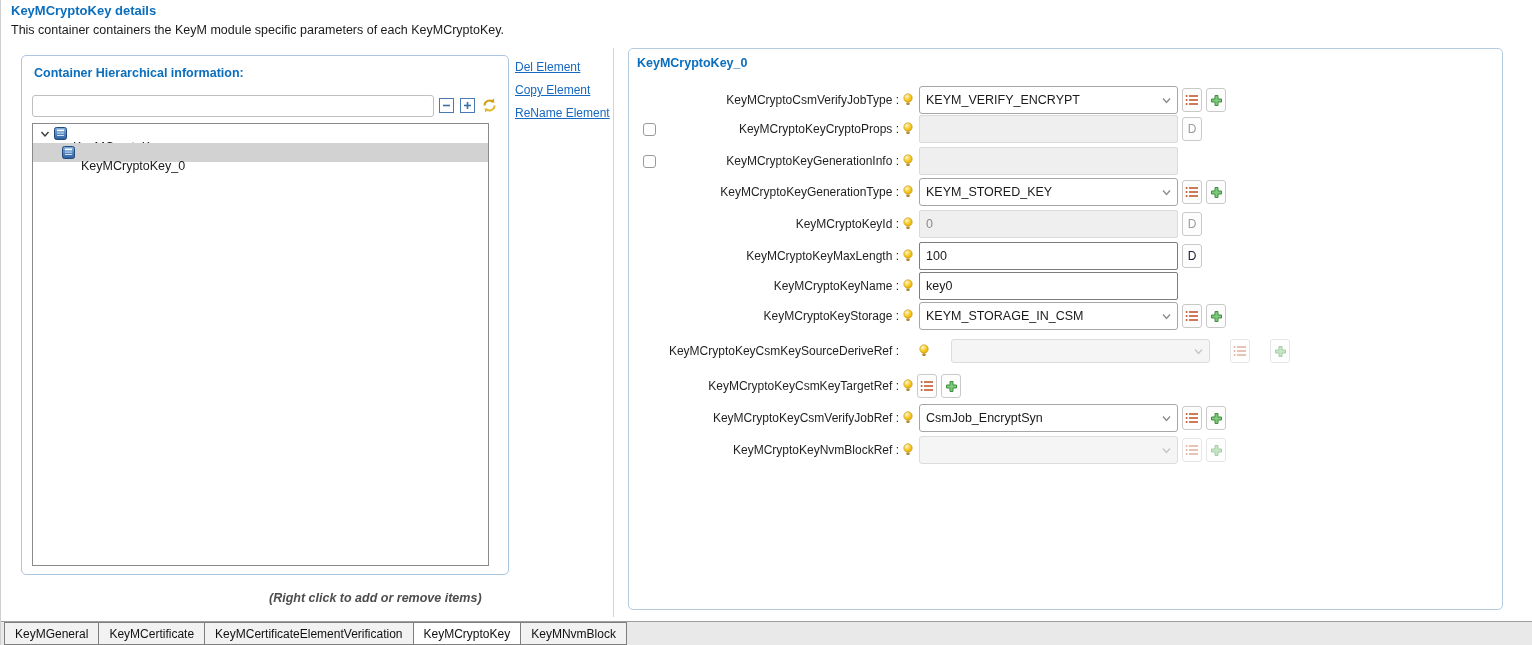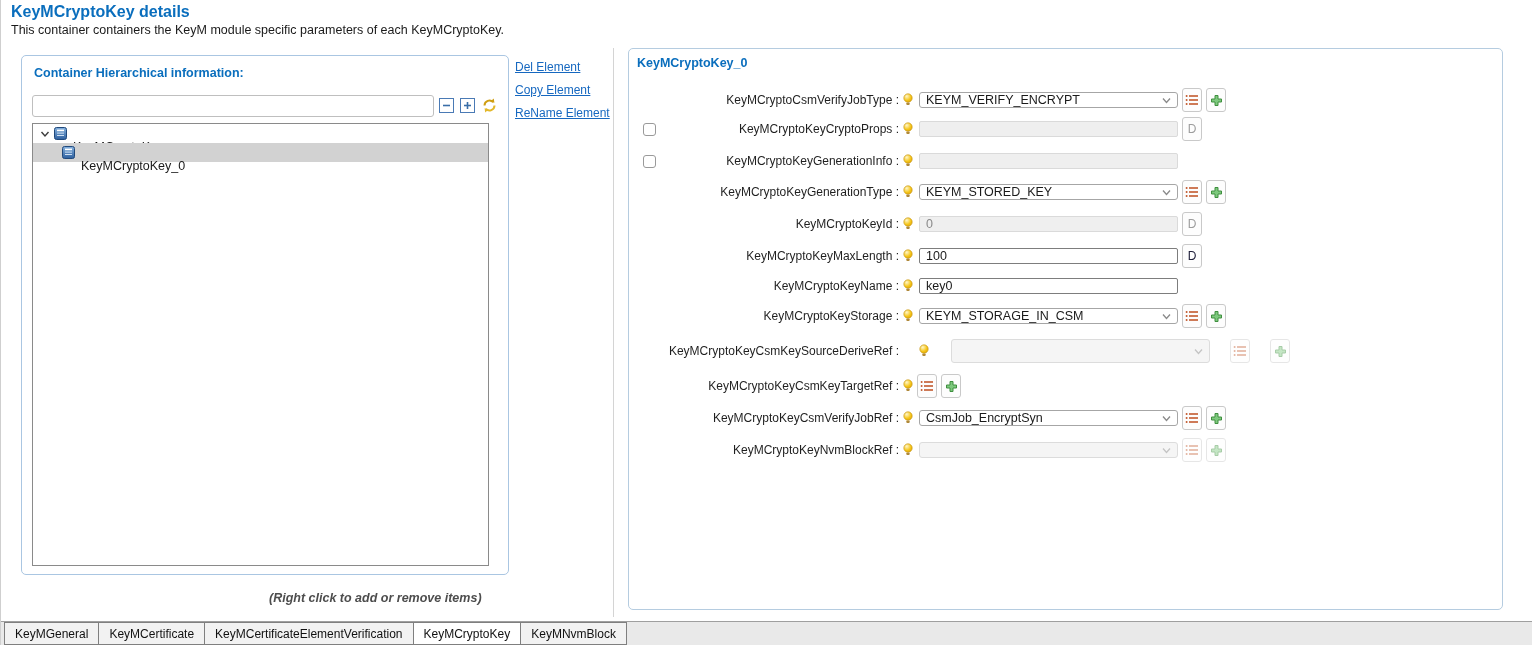--- a/index.html
+++ b/index.html
@@ -2,21 +2,21 @@
 <html><head>
 <meta charset="utf-8">
 <style>
   * { margin:0; padding:0; box-sizing:border-box; }
   html,body { width:1532px; height:645px; background:#fff; overflow:hidden;
     font-family:"Liberation Sans", sans-serif; color:#1a1a1a; }
   #app { position:relative; width:1532px; height:645px; background:#fff;
     border-left:1px solid #cfcfcf; }
 
   
-  .page-title { position:absolute; left:10px; top:3px; font-size:16px; font-weight:bold; color:#0a6ebd; }
+  .page-title { position:absolute; left:10px; top:3px; font-size:13px; font-weight:bold; color:#0a6ebd; }
   .page-desc  { position:absolute; left:10px; top:23px; font-size:12.5px; color:#1a1a1a; }
 
   
   .left-panel { position:absolute; left:20px; top:55px; width:488px; height:520px;
     border:1px solid #aac6e2; border-radius:5px; background:#fff; }
   .panel-heading { position:absolute; left:12px; top:10px; font-size:12.5px; font-weight:bold; color:#0a6ebd; }
   .search-input { position:absolute; left:10px; top:39px; width:402px; height:22px;
     border:1px solid #bfbfbf; border-radius:3px; font-size:12px; padding:0 6px; outline:none; }
   .tree-toolbar { position:absolute; left:417px; top:41px; display:flex; gap:6px; align-items:center; }
   .tree-btn { position:relative; width:15px; height:15px; border:1px solid #4a7ab5; background:#fff;
@@ -48,21 +48,21 @@
   
   .details-panel { position:absolute; left:627px; top:48px; width:875px; height:562px;
     border:1px solid #b5cce0; border-radius:5px; background:#fff; }
   .details-title { position:absolute; left:8px; top:7px; font-size:12.5px; font-weight:bold; color:#0a6ebd; }
 
   .form-row { position:absolute; left:0; right:0; height:24px; display:flex; align-items:center; }
   .row-checkbox { position:absolute; left:14px; width:13px; height:13px; border:1px solid #9a9a9a;
     border-radius:3px; background:#fff; cursor:pointer; }
   .row-label { width:270px; text-align:right; font-size:12px; color:#1f1f1f; line-height:14px; }
   .bulb { margin-left:4px; flex:0 0 auto; }
-  .field { margin-left:6px; width:259px; height:16px; flex:0 0 auto; }
+  .field { margin-left:6px; width:259px; height:28px; flex:0 0 auto; }
   input.field { border:1px solid #7d7d7d; border-radius:2px; font-size:12.5px; padding:0 6px;
     font-family:"Liberation Sans", sans-serif; outline:none; color:#1a1a1a; }
   input.field:disabled, input.field.readonly { background:#efefef; border:1px solid #dadada; color:#8a8a8a; }
   .select { border:1px solid #a6a6a6; border-radius:3px; background:#fff; display:flex;
     align-items:center; justify-content:space-between; padding:0 5px 0 6px; font-size:12.5px; cursor:pointer; }
   .select .sel-text { white-space:nowrap; overflow:hidden; }
   .select.disabled { background:#f5f5f5; border-color:#dcdcdc; cursor:default; }
   .sq-btn { margin-left:4px; width:20px; height:24px; border:1px solid #c9c9c9; border-radius:3px;
     background:#fdfdfd; display:flex; align-items:center; justify-content:center; cursor:pointer; flex:0 0 auto; }
   .sq-btn.disabled { opacity:.45; cursor:default; }

